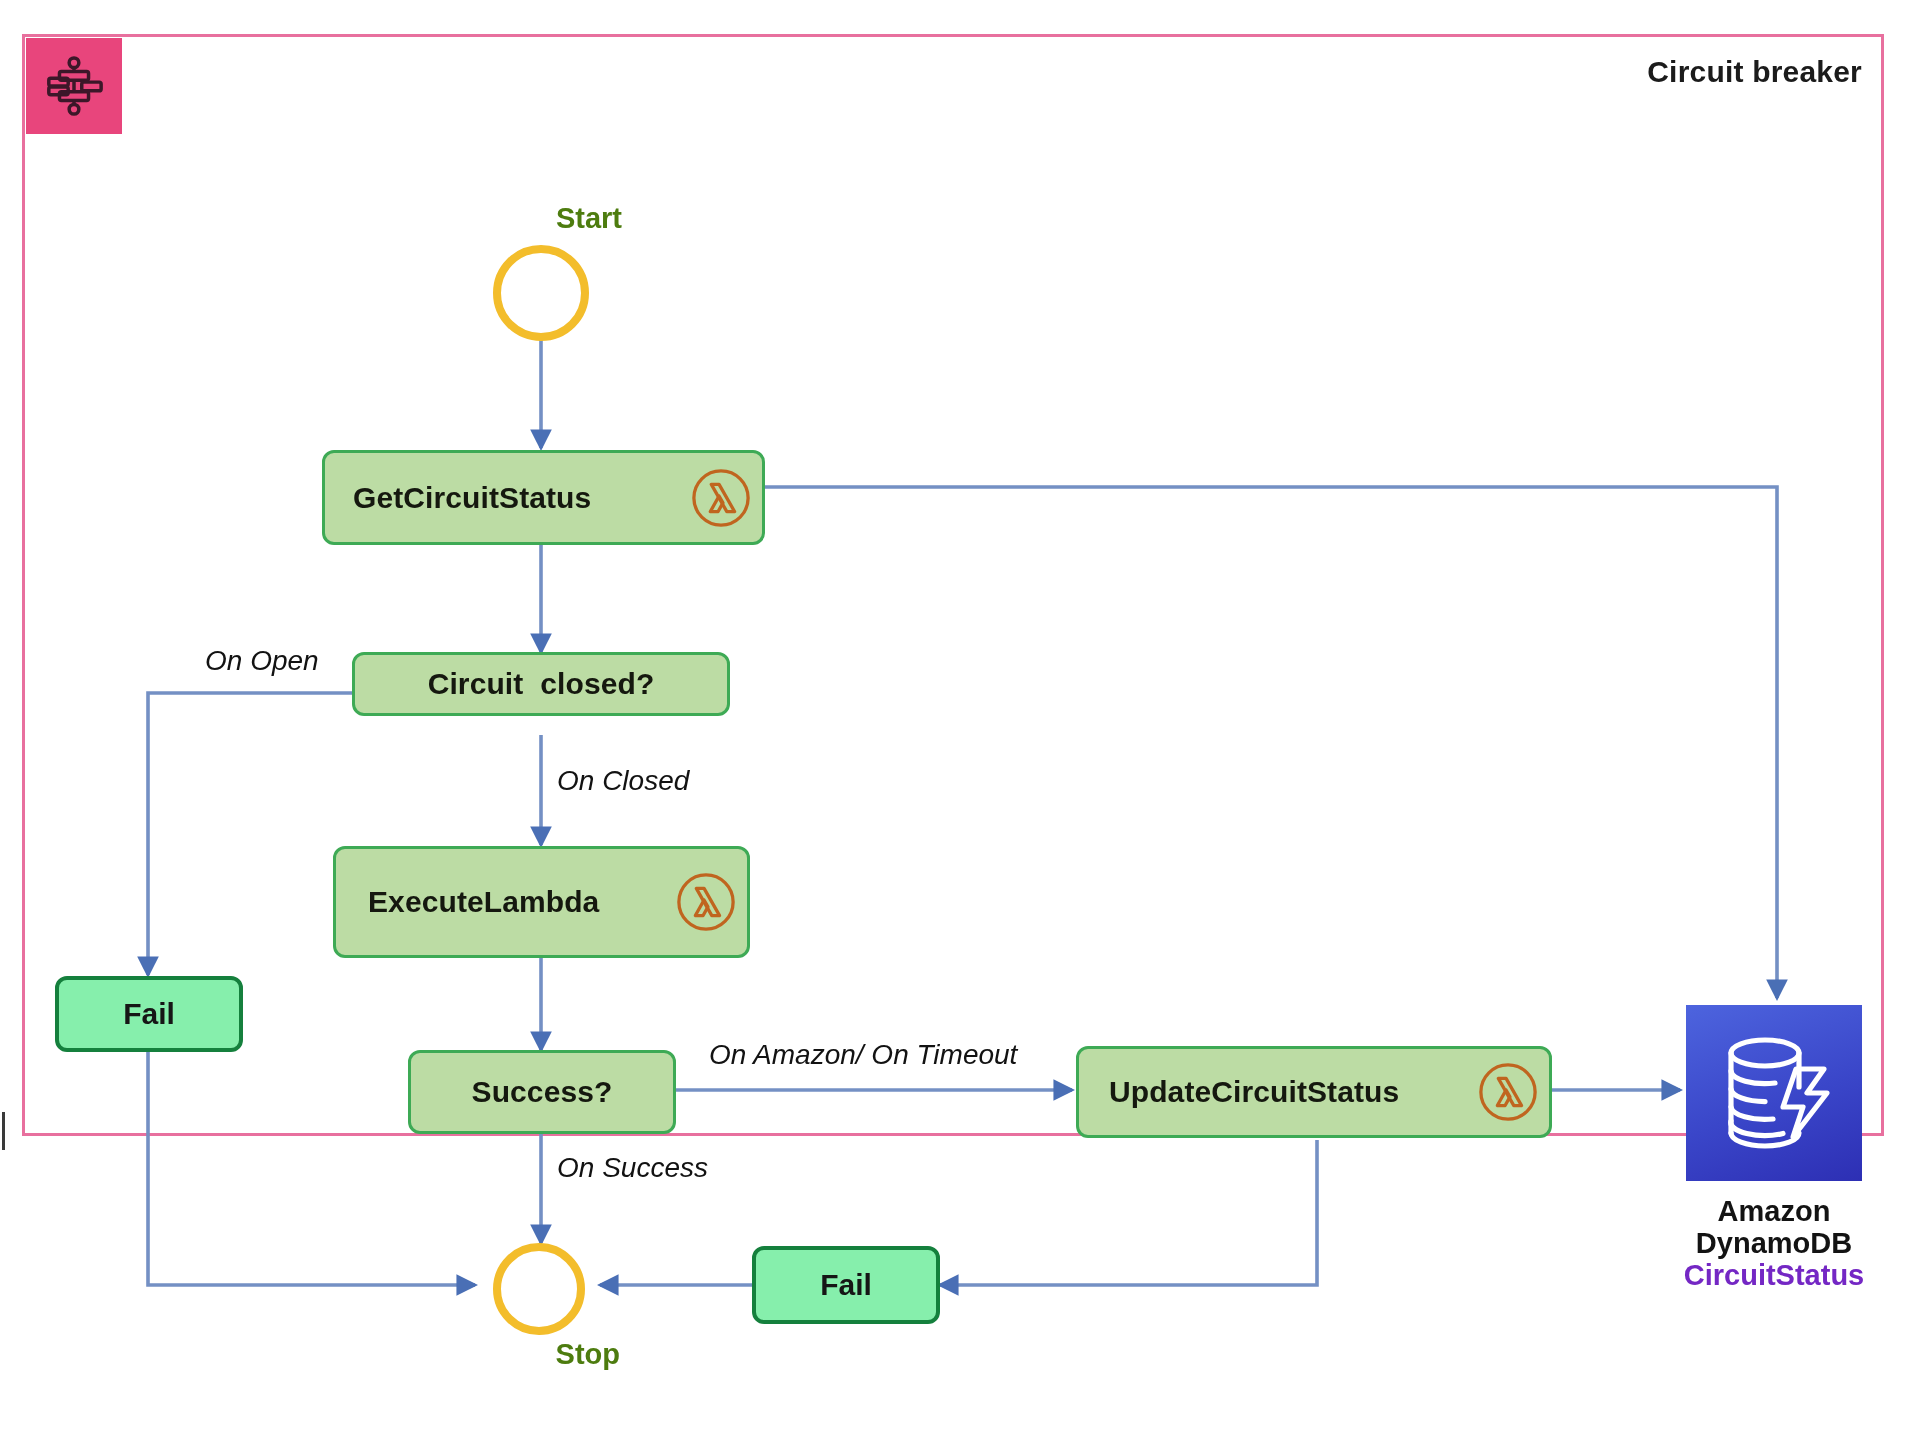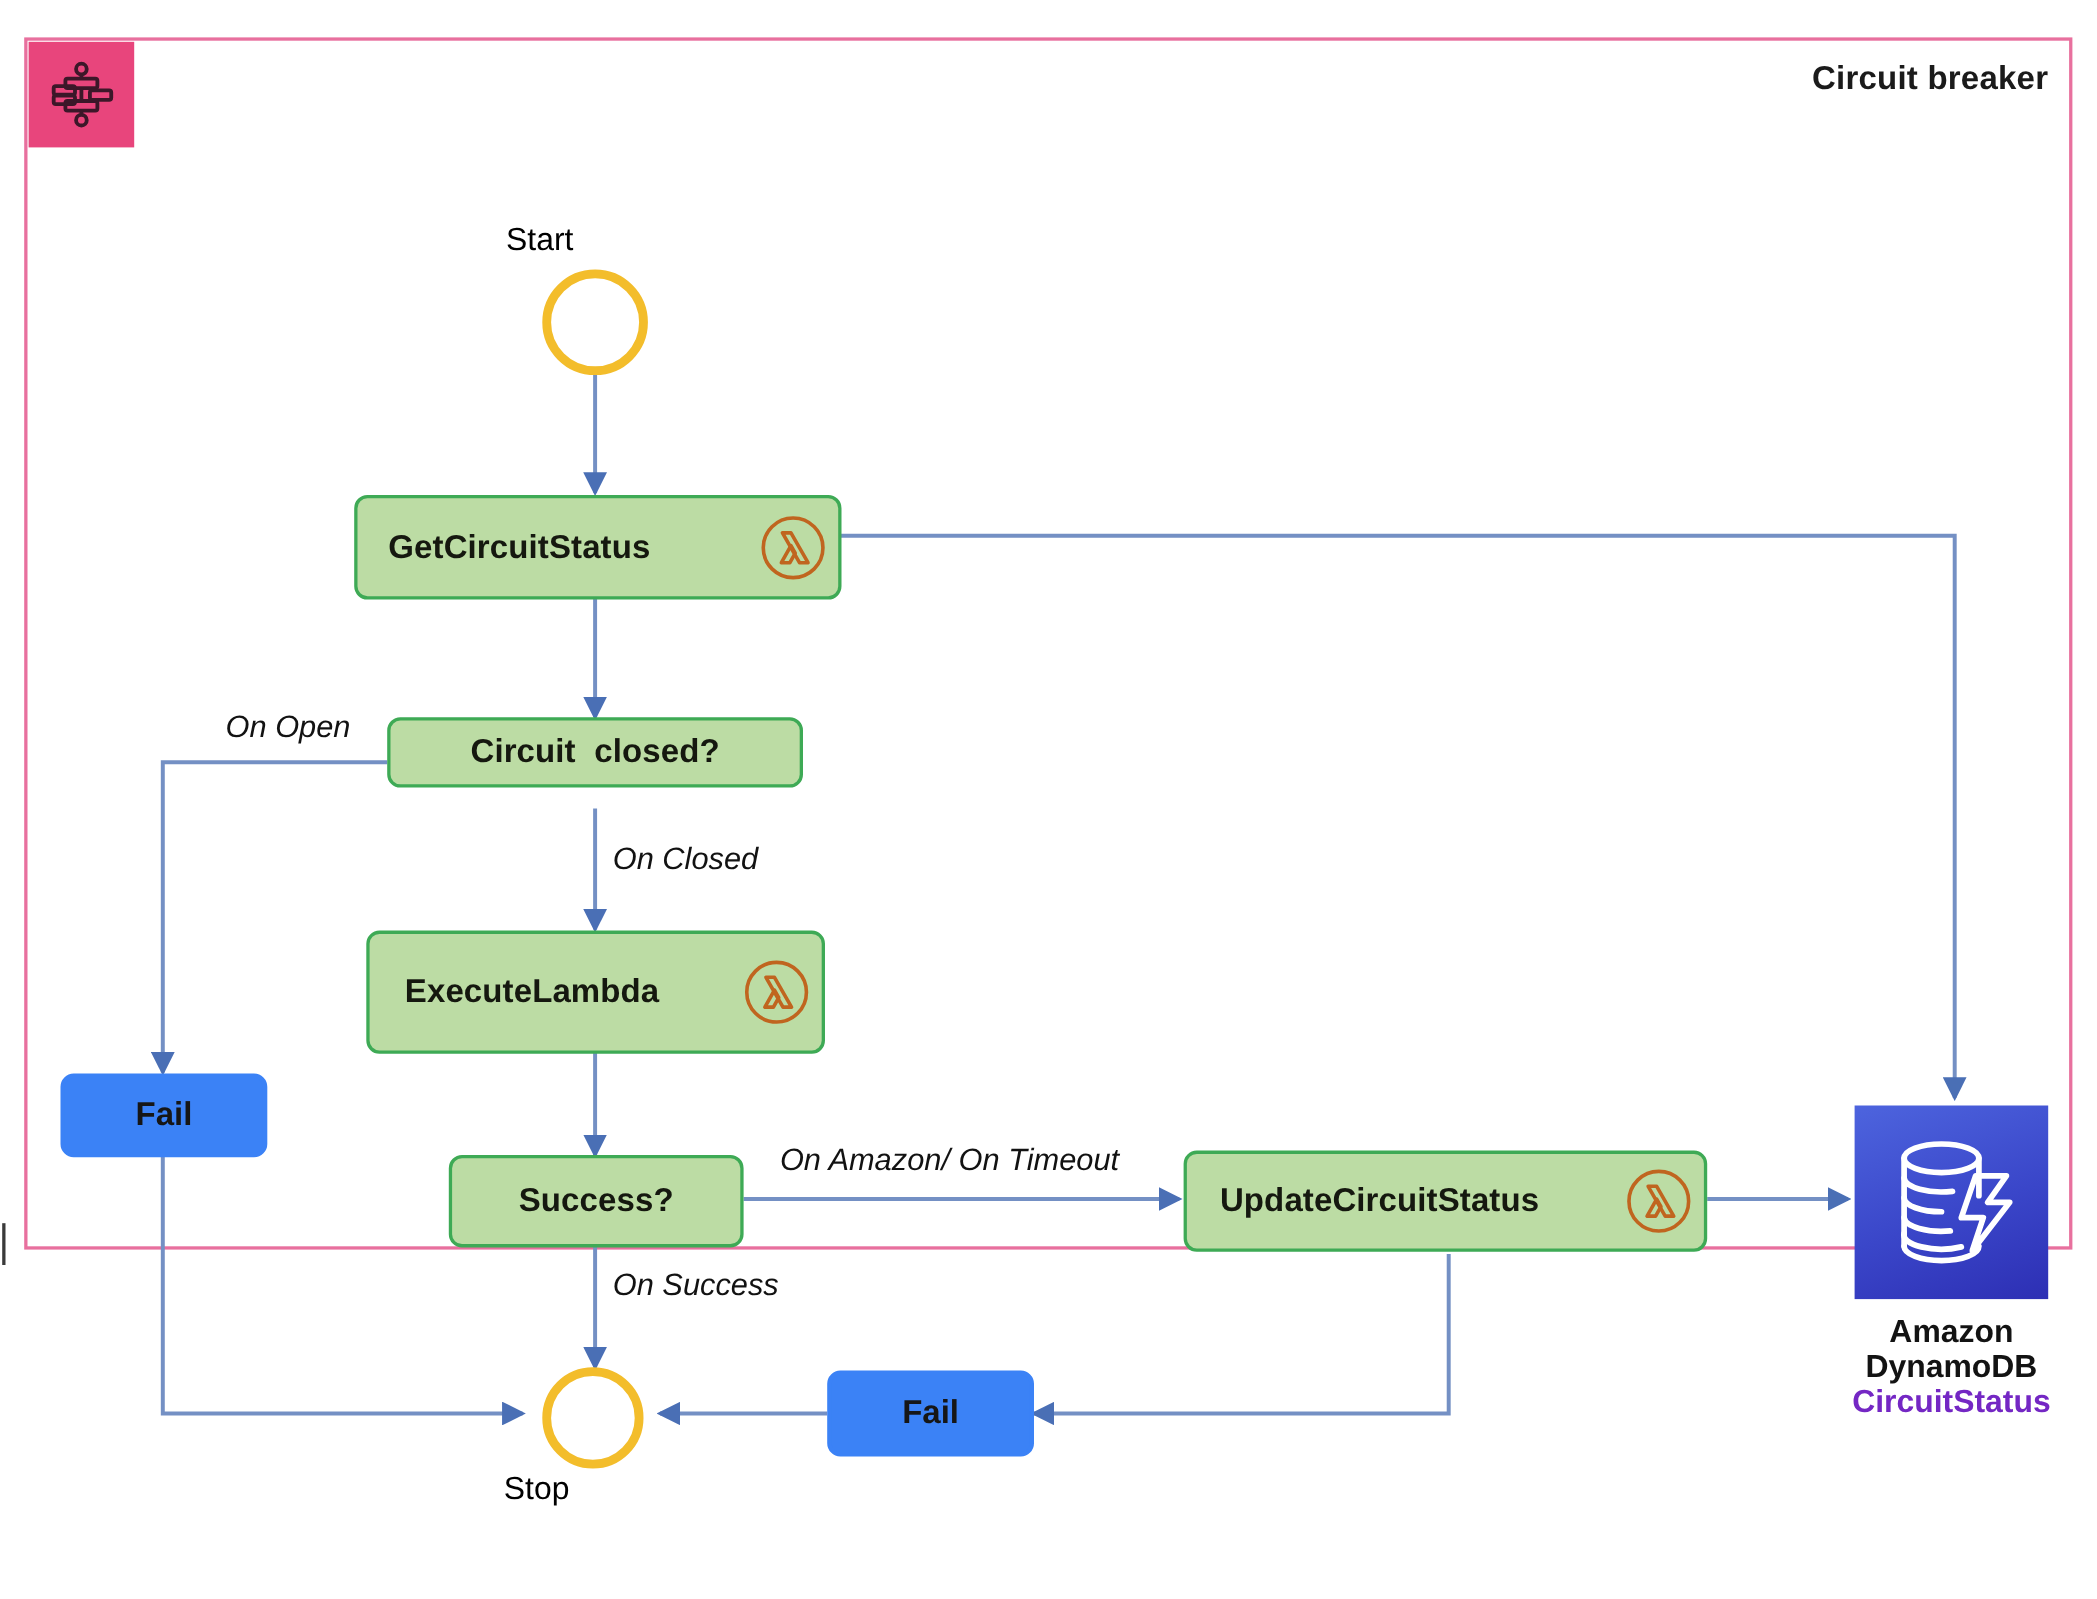--- a/index.html
+++ b/index.html
@@ -94,42 +94,42 @@
     position: absolute;
     right: 10px;
     top: 50%;
     transform: translateY(-50%);
     width: 62px;
     height: 62px;
   }
 
   
   .state-fail {
-    background: #3b82f6;
-    border: 4px solid #3b82f6;
+    background: #86efac;
+    border: 4px solid #15803d;
     border-radius: 12px;
     color: #161616;
     font-weight: 700;
     font-size: 30px;
   }
 
   
   .terminal {
     position: absolute;
     border: 8px solid #f3bd2b;
     border-radius: 50%;
     background: #ffffff;
     box-sizing: border-box;
   }
   .terminal-label {
     position: absolute;
     font-size: 29px;
-    font-weight: 400;
-    color: #000000;
-    text-align: left;
+    font-weight: 700;
+    color: #4d7c0f;
+    text-align: right;
   }
 
   
   .edge-label {
     position: absolute;
     font-style: italic;
     font-weight: 400;
     font-size: 28px;
     color: #121212;
     white-space: pre;

